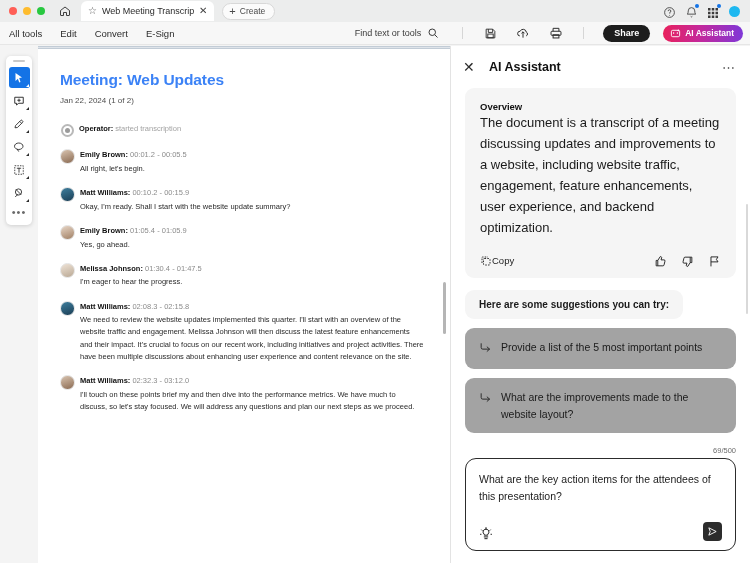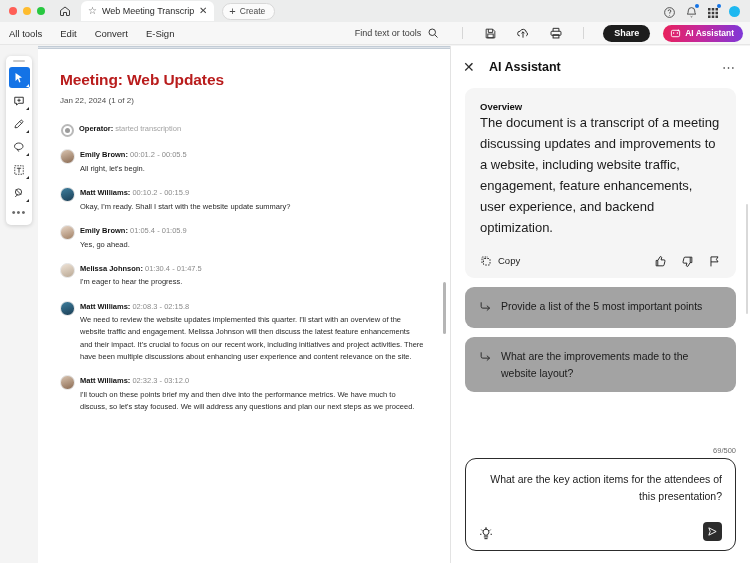--- a/index.html
+++ b/index.html
@@ -109,21 +109,21 @@
   }
   .doc-banner {
     height: 38px; background: #4a709e; display: flex; align-items: center;
     padding-left: 22px;
   }
   .doc-banner h1 {
     color: #ffffff; font-size: 14px; font-weight: bold; letter-spacing: 1.4px;
   }
   .banner-rule { height: 3px; background: #dfe4ea; border-top: 1px solid #c2ccd6; border-bottom: 1px solid #c2ccd6; }
   .doc-body { padding: 22px 26px 0 22px; }
-  .doc-title { font-size: 15.5px; font-weight: bold; color: #b91c1c; letter-spacing: -0.1px; }
+  .doc-title { font-size: 15.5px; font-weight: bold; color: #3b82f6; letter-spacing: -0.1px; }
   .doc-sub { font-size: 8px; color: #4d4d4d; margin-top: 7px; }
 
   .entries { margin-top: 18px; }
   .entry { display: flex; gap: 5px; margin-bottom: 12px; }
   .entry-av {
     width: 15px; height: 15px; border-radius: 50%; flex: 0 0 15px;
     border: 1px solid #e2e2e2; overflow: hidden; position: relative;
   }
   .entry-body { flex: 1; min-width: 0; padding-top: 1px; }
   .entry-head { font-size: 7.5px; line-height: 1.3; }
@@ -155,41 +155,41 @@
   .ai-more { margin-left: auto; font-size: 13px; color: #3c3c3c; letter-spacing: 1px; line-height: 1; }
 
   .ai-scroll { flex: 1; overflow: hidden; padding: 0 14px; position: relative; }
 
   .overview-card {
     background: #f5f5f5; border-radius: 9px; padding: 13px 15px 11px;
   }
   .overview-label { font-size: 9.5px; font-weight: bold; color: #121212; }
   .overview-text { font-size: 13px; color: #1b1b1b; line-height: 1.62; margin-top: 0; }
   .ov-actions { display: flex; align-items: center; margin-top: 16px; }
-  .copy-btn { display: flex; align-items: center; gap: 6px; font-size: 9.5px; color: #1c1c1c; }
+  .copy-btn { display: flex; align-items: center; font-size: 9.5px; color: #1c1c1c; }
   .ov-right { margin-left: auto; display: flex; align-items: center; gap: 14px; }
   .ovicon { width: 13px; height: 13px; color: #1c1c1c; display:block; }
 
   .sugg-intro {
     margin-top: 12px; background: #f5f5f5; border-radius: 9px;
     padding: 9px 14px; font-size: 10px; font-weight: bold; color: #1b1b1b;
     display: inline-block;
   }
   .sugg-card {
     margin-top: 9px; background: #a3a3a3; border-radius: 9px;
     padding: 11px 14px; display: flex; gap: 9px; align-items: flex-start;
   }
   .sugg-arrow { color: #2a2a2a; flex: 0 0 13px; padding-top: 1px; }
   .sugg-text { font-size: 10.5px; color: #1b1b1b; line-height: 1.55; }
 
   .ai-foot { flex: 0 0 auto; padding: 0 14px 12px; }
   .charcount { font-size: 7.5px; color: #6d6d6d; text-align: right; margin-bottom: 3px; }
   .composer {
     border: 1.5px solid #2c2c2c; border-radius: 11px; height: 93px;
-    padding: 12px 13px 9px; display: flex; flex-direction: column; text-align: right;
+    padding: 12px 13px 9px; display: flex; flex-direction: column;
   }
   .composer-text { font-size: 10.5px; color: #1b1b1b; line-height: 1.6; flex: 1; }
   .composer-row { display: flex; align-items: flex-end; }
   .bulb { color: #1c1c1c; width: 14px; height: 14px; display:block; }
   .send-btn {
     margin-left: auto; width: 19px; height: 19px; border-radius: 4px;
     background: #2c2c2c; color: #fff;
     display: flex; align-items: center; justify-content: center;
   }
   .ai-scrollbar {
@@ -473,20 +473,21 @@
             </span>
             <span class="ovicon">
               <svg width="13" height="13" viewBox="0 0 24 24" fill="none" stroke="currentColor" stroke-width="1.7">
                   <path d="M5.5 21V3.5h13l-3 4.6 3 4.6h-13"></path>
                 </svg>
             </span>
           </div>
         </div>
       </div>
 
+      <div><span class="sugg-intro">Here are some suggestions you can try:</span></div>
 
       <div id="suggestions">
           <div class="sugg-card">
             <span class="sugg-arrow"><svg width="13" height="13" viewBox="0 0 24 24" fill="none" stroke="currentColor" stroke-width="1.8" stroke-linecap="round" stroke-linejoin="round">
                 <path d="M4 5v7a3 3 0 0 0 3 3h12"></path>
                 <path d="M15 11l4.5 4-4.5 4"></path>
               </svg></span>
             <span class="sugg-text">Provide a list of the 5 most important points</span>
           </div>
           <div class="sugg-card">

